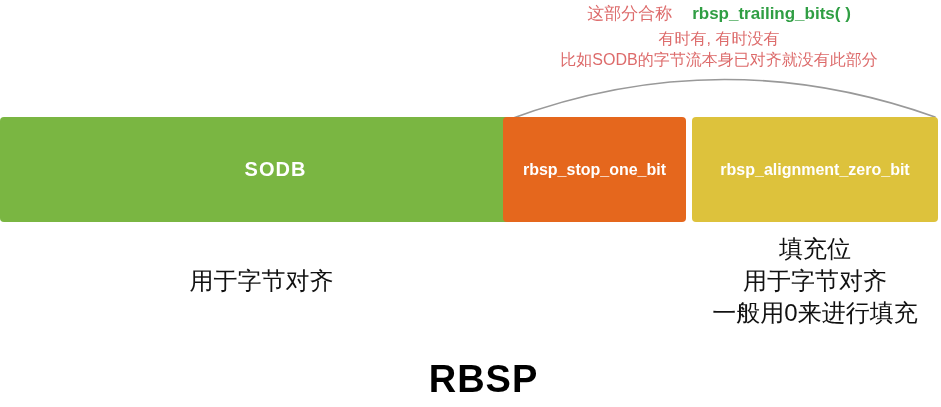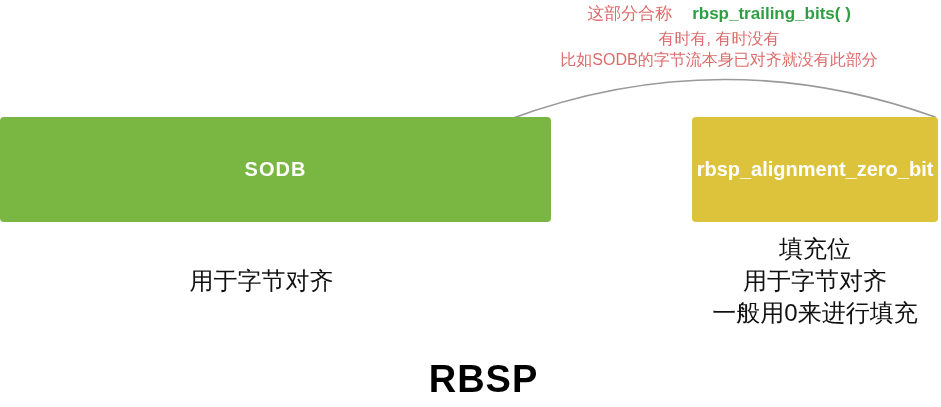--- a/index.html
+++ b/index.html
@@ -58,21 +58,21 @@
   .block-label {
     color:#ffffff;
     font-weight:bold;
     white-space:nowrap;
   }
   .block-sodb  { left:0;     width:551px; background:var(--sodb-green, #7ab642); }
   .block-sodb .block-label  { font-size:20px; letter-spacing:1px; }
   .block-stop  { left:503px; width:183px; background:var(--stop-orange, #e5671d); }
   .block-stop .block-label  { font-size:16px; }
   .block-align { left:692px; width:246px; background:var(--align-yellow, #ddc23c); }
-  .block-align .block-label { font-size:20px; }
+  .block-align .block-label { font-size:16px; }
 
   
   .desc {
     position:absolute;
     text-align:center;
     color:#111111;
     font-size:24px;
   }
   .desc-sodb  { left:10px;  width:503px; top:266px; line-height:30px; }
   .desc-stop  { left:490px; width:200px; top:248px; line-height:38px; }
@@ -107,20 +107,23 @@
   </div>
 
   <svg class="arc-svg" width="941" height="407" viewBox="0 0 941 407" aria-hidden="true">
     <path class="arc-path" d="M 505 121 Q 718 40 935 117"></path>
   </svg>
 
   <div class="block block-sodb">
     <span class="block-label">SODB</span>
   </div>
 
+  <div class="block block-stop">
+    <span class="block-label">rbsp_stop_one_bit</span>
+  </div>
 
   <div class="block block-align">
     <span class="block-label">rbsp_alignment_zero_bit</span>
   </div>
 
   <div class="desc desc-sodb">用于字节对齐</div>
 
 
   <div class="desc desc-align">
     <div>填充位</div>

